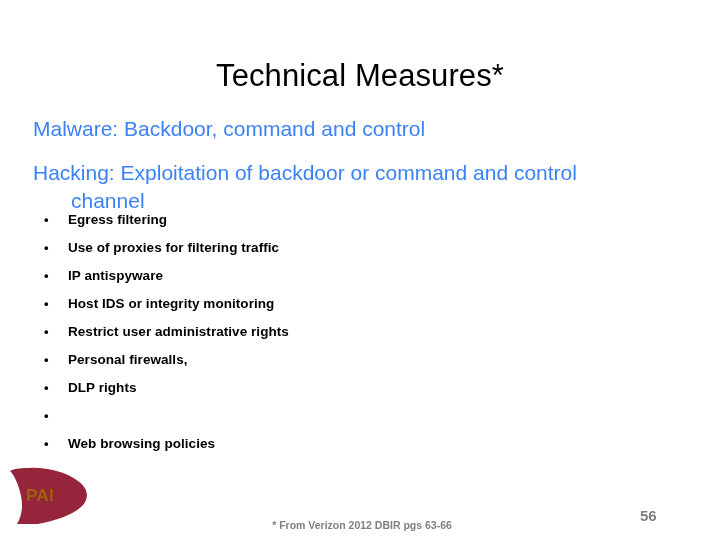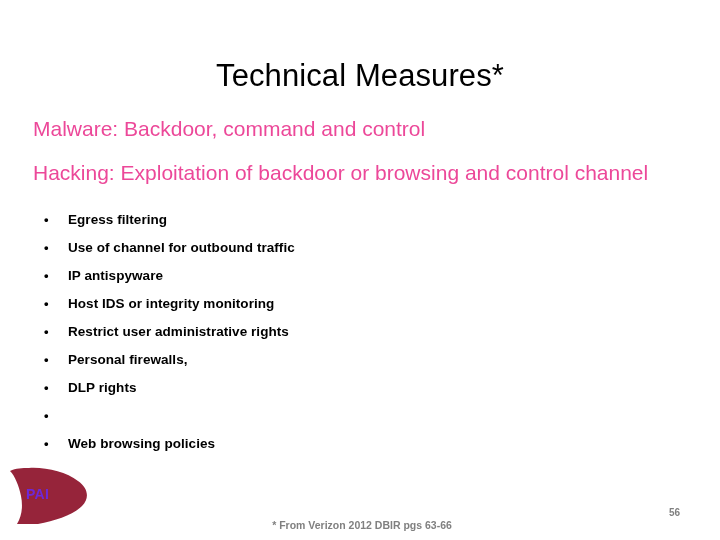--- a/index.html
+++ b/index.html
@@ -40,21 +40,21 @@
   }
 
   
   .lead {
     position: absolute;
     left: 33px;
     width: 585px;
     font-size: 21px;
     font-weight: normal;
     line-height: 1.32;
-    color: #ec4899;
+    color: #3b82f6;
     text-indent: 0;
   }
   #lead-malware {
     top: 94px;
   }
   #lead-hacking {
     top: 138px;
     padding-left: 38px;
     text-indent: -38px;
   }
@@ -104,22 +104,22 @@
     font-size: 10.5px;
     font-weight: bold;
     color: #808080;
     white-space: nowrap;
   }
   #page-number {
     position: absolute;
     left: 640px;
     top: 507px;
     width: 40px;
-    text-align: right;
-    font-size: 10px;
+    text-align: left;
+    font-size: 15px;
     font-weight: bold;
     color: #808080;
   }
 
   
   #pai-logo {
     position: absolute;
     left: 8px;
     top: 466px;
     width: 92px;
@@ -127,47 +127,47 @@
   }
   #pai-logo svg {
     display: block;
     width: 92px;
     height: 62px;
   }
   #pai-logo-text {
     position: absolute;
     left: 26px;
     top: 487px;
-    font-size: 14px;
-    font-weight: bold;
-    color: #6d28d9;
+    font-size: 17px;
+    font-weight: bold;
+    color: #a16207;
     letter-spacing: 0.3px;
     line-height: 1;
     pointer-events: none;
   }
 </style>
 </head>
 <body>
 
 <div id="slide">
 
   <h1 id="slide-title">Technical Measures*</h1>
 
   <p class="lead" id="lead-malware">Malware: Backdoor, command and control</p>
 
-  <p class="lead" id="lead-hacking">Hacking: Exploitation of backdoor or browsing and control channel</p>
+  <p class="lead" id="lead-hacking">Hacking: Exploitation of backdoor or command and control channel</p>
 
   <ul id="bullet-list">
     <li class="bullet-row">
       <span class="bullet-dot">•</span>
       <span class="bullet-text">Egress filtering</span>
     </li>
     <li class="bullet-row">
       <span class="bullet-dot">•</span>
-      <span class="bullet-text">Use of channel for outbound traffic</span>
+      <span class="bullet-text">Use of proxies for filtering traffic</span>
     </li>
     <li class="bullet-row">
       <span class="bullet-dot">•</span>
       <span class="bullet-text">IP antispyware</span>
     </li>
     <li class="bullet-row">
       <span class="bullet-dot">•</span>
       <span class="bullet-text">Host IDS or integrity monitoring</span>
     </li>
     <li class="bullet-row">

